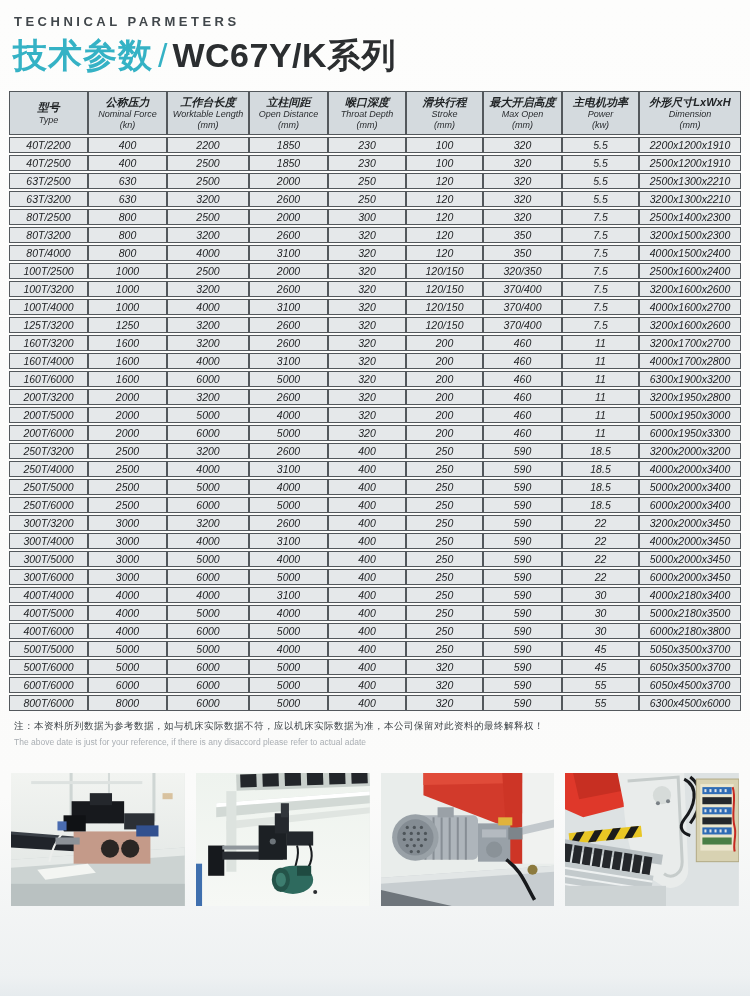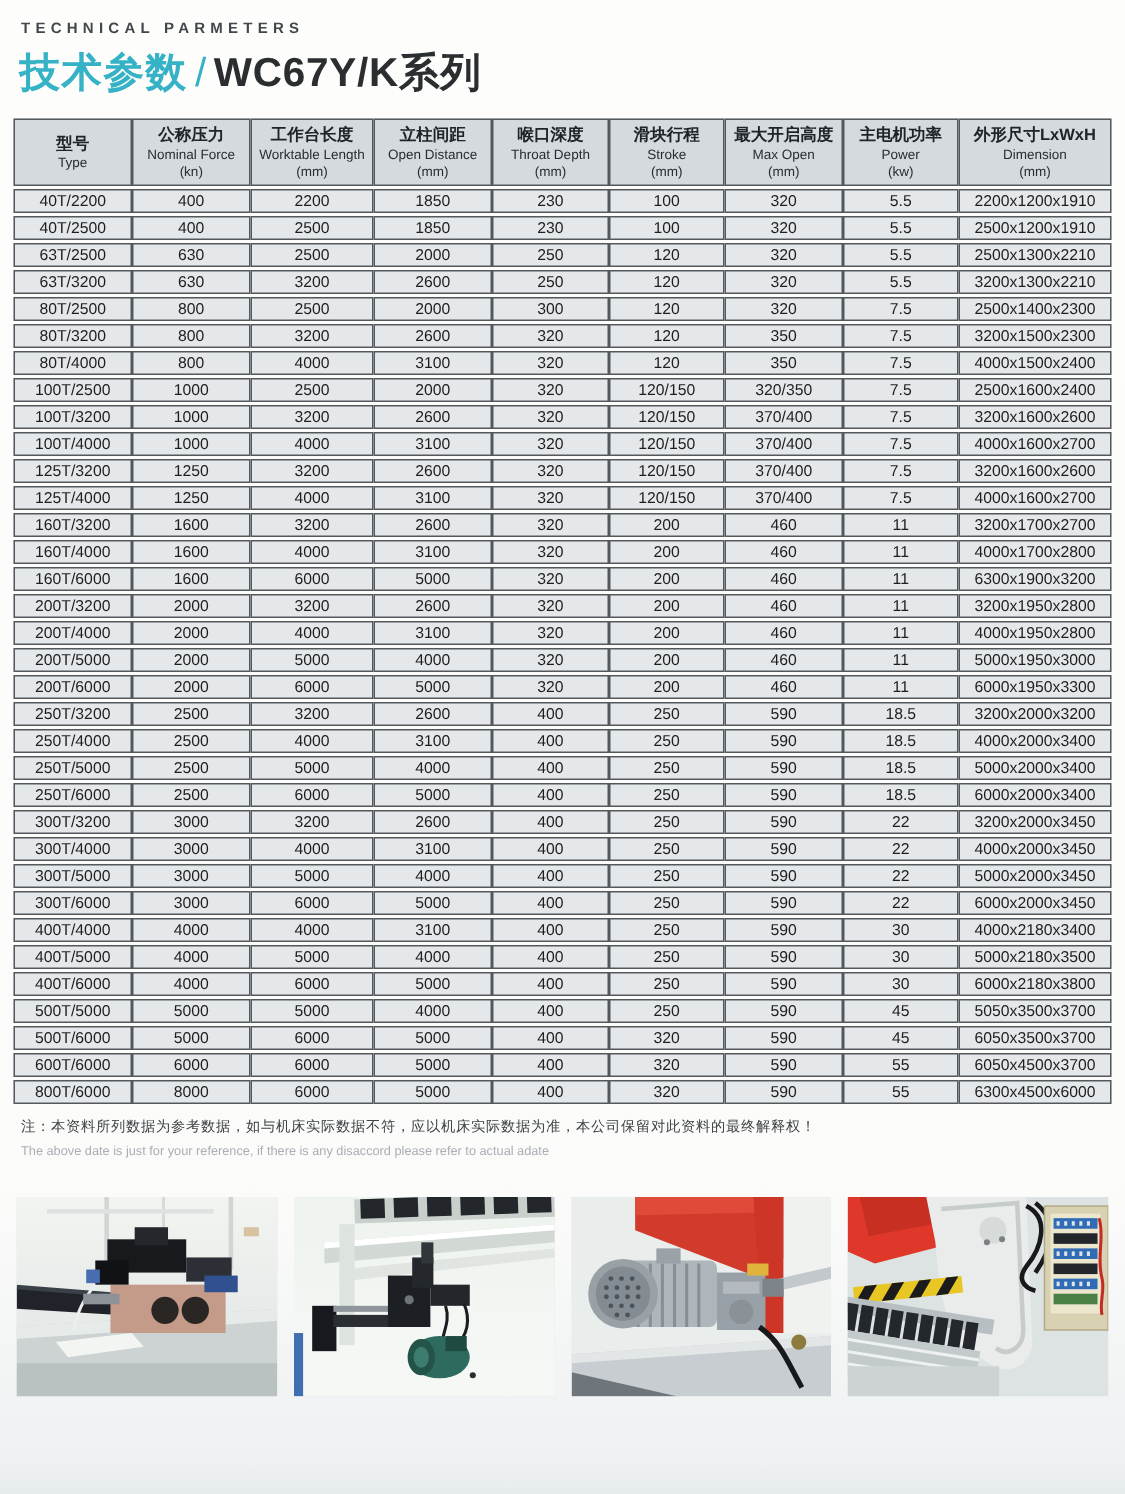--- a/index.html
+++ b/index.html
@@ -7,32 +7,33 @@
     width:750px; height:996px;
     font-family:"Liberation Sans", sans-serif;
     background:#ffffff;
   }
   .page {
     position:relative; width:750px; height:996px; overflow:hidden;
     background:linear-gradient(180deg,#fdfdfc 0%, #fbfbfa 80%, #eef1f2 98%, #e6ebee 100%);
   }
   .eyebrow {
     margin:14px 0 0 14px;
-    font-size:10px; font-weight:bold; letter-spacing:3.5px;
+    font-size:13px; font-weight:bold; letter-spacing:3.5px;
     color:#41474b;
   }
-  .title { margin:9px 0 0 13px; font-size:27px; font-weight:bold; line-height:1.05; }
+  .title { margin:9px 0 0 13px; font-size:34px; font-weight:bold; line-height:1.05; }
   .title .cn  { color:#35b2c5; letter-spacing:1px; }
   .title .sep { color:#35b2c5; font-weight:normal; padding:0 5px; }
   .title .model { color:#2b2e30; letter-spacing:0.5px; }
 
   table.spec {
     margin:15px 9px 0 9px; width:732px;
     border-collapse:separate; border-spacing:0 2px;
     table-layout:fixed;
+    font-style:italic;
   }
   table.spec th, table.spec td {
     border:1px solid #53585c;
     text-align:center; vertical-align:middle;
     overflow:hidden; white-space:nowrap;
   }
   table.spec thead th {
     background:#d4dade; padding:4px 1px 3px;
     font-weight:normal; color:#212426;
   }
@@ -237,31 +238,20 @@
           <td>1250</td>
           <td>3200</td>
           <td>2600</td>
           <td>320</td>
           <td>120/150</td>
           <td>370/400</td>
           <td>7.5</td>
           <td>3200x1600x2600</td>
         </tr>
         <tr>
-          <td>125T/4000</td>
-          <td>1250</td>
-          <td>4000</td>
-          <td>3100</td>
-          <td>320</td>
-          <td>120/150</td>
-          <td>370/400</td>
-          <td>7.5</td>
-          <td>4000x1600x2700</td>
-        </tr>
-        <tr>
           <td>160T/3200</td>
           <td>1600</td>
           <td>3200</td>
           <td>2600</td>
           <td>320</td>
           <td>200</td>
           <td>460</td>
           <td>11</td>
           <td>3200x1700x2700</td>
         </tr>
@@ -290,31 +280,20 @@
         <tr>
           <td>200T/3200</td>
           <td>2000</td>
           <td>3200</td>
           <td>2600</td>
           <td>320</td>
           <td>200</td>
           <td>460</td>
           <td>11</td>
           <td>3200x1950x2800</td>
-        </tr>
-        <tr>
-          <td>200T/4000</td>
-          <td>2000</td>
-          <td>4000</td>
-          <td>3100</td>
-          <td>320</td>
-          <td>200</td>
-          <td>460</td>
-          <td>11</td>
-          <td>4000x1950x2800</td>
         </tr>
         <tr>
           <td>200T/5000</td>
           <td>2000</td>
           <td>5000</td>
           <td>4000</td>
           <td>320</td>
           <td>200</td>
           <td>460</td>
           <td>11</td>

